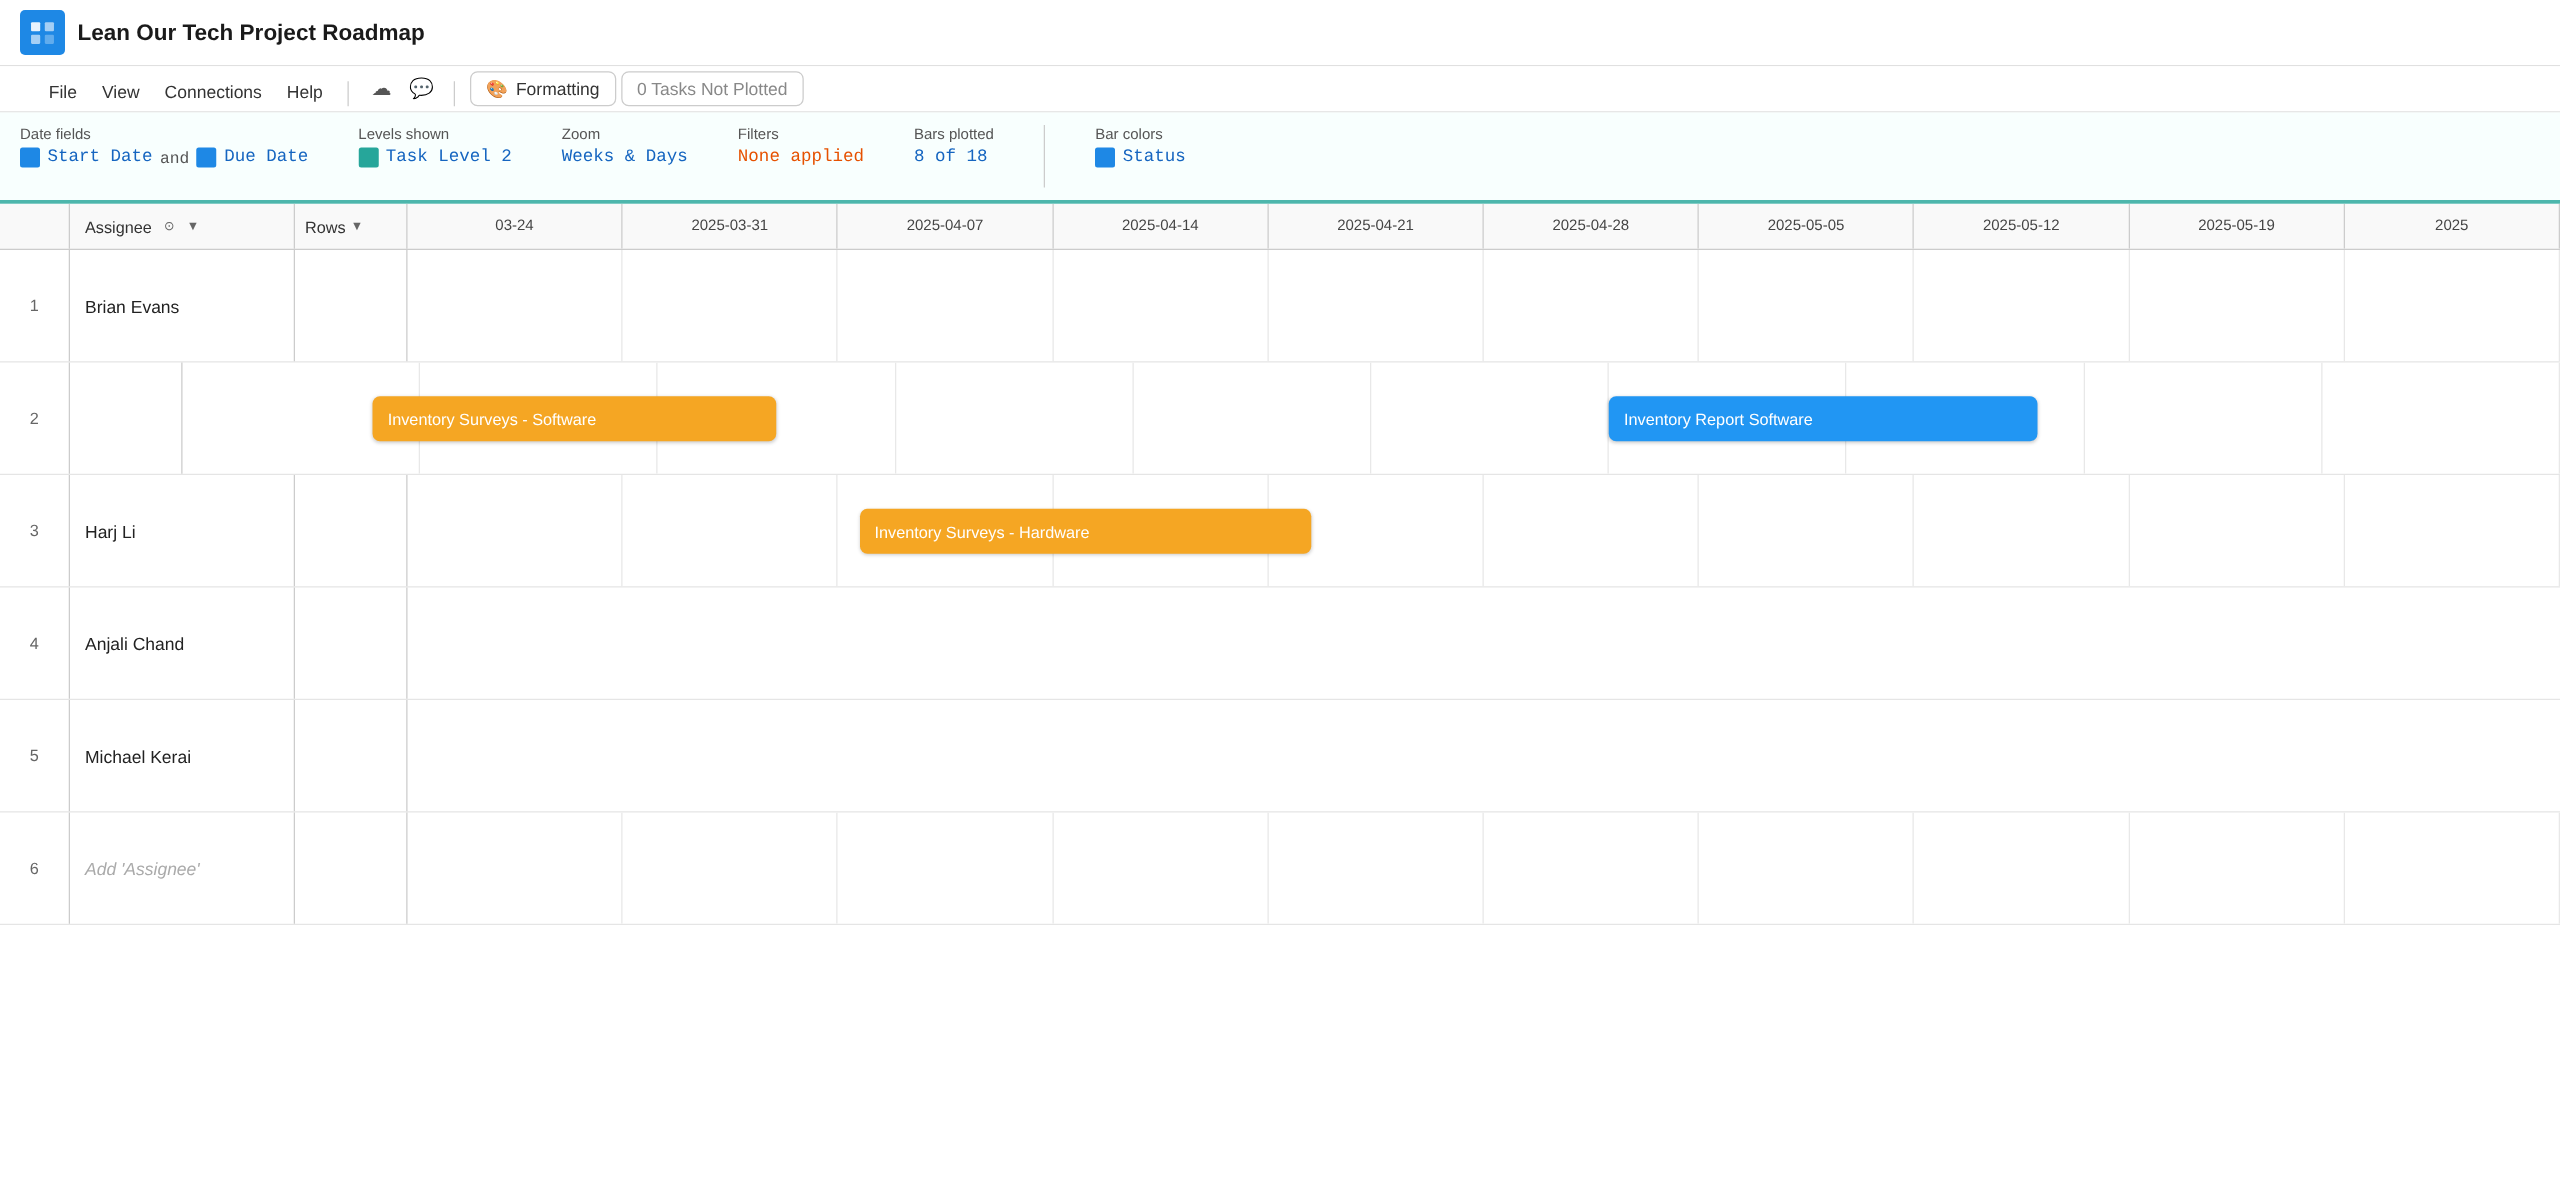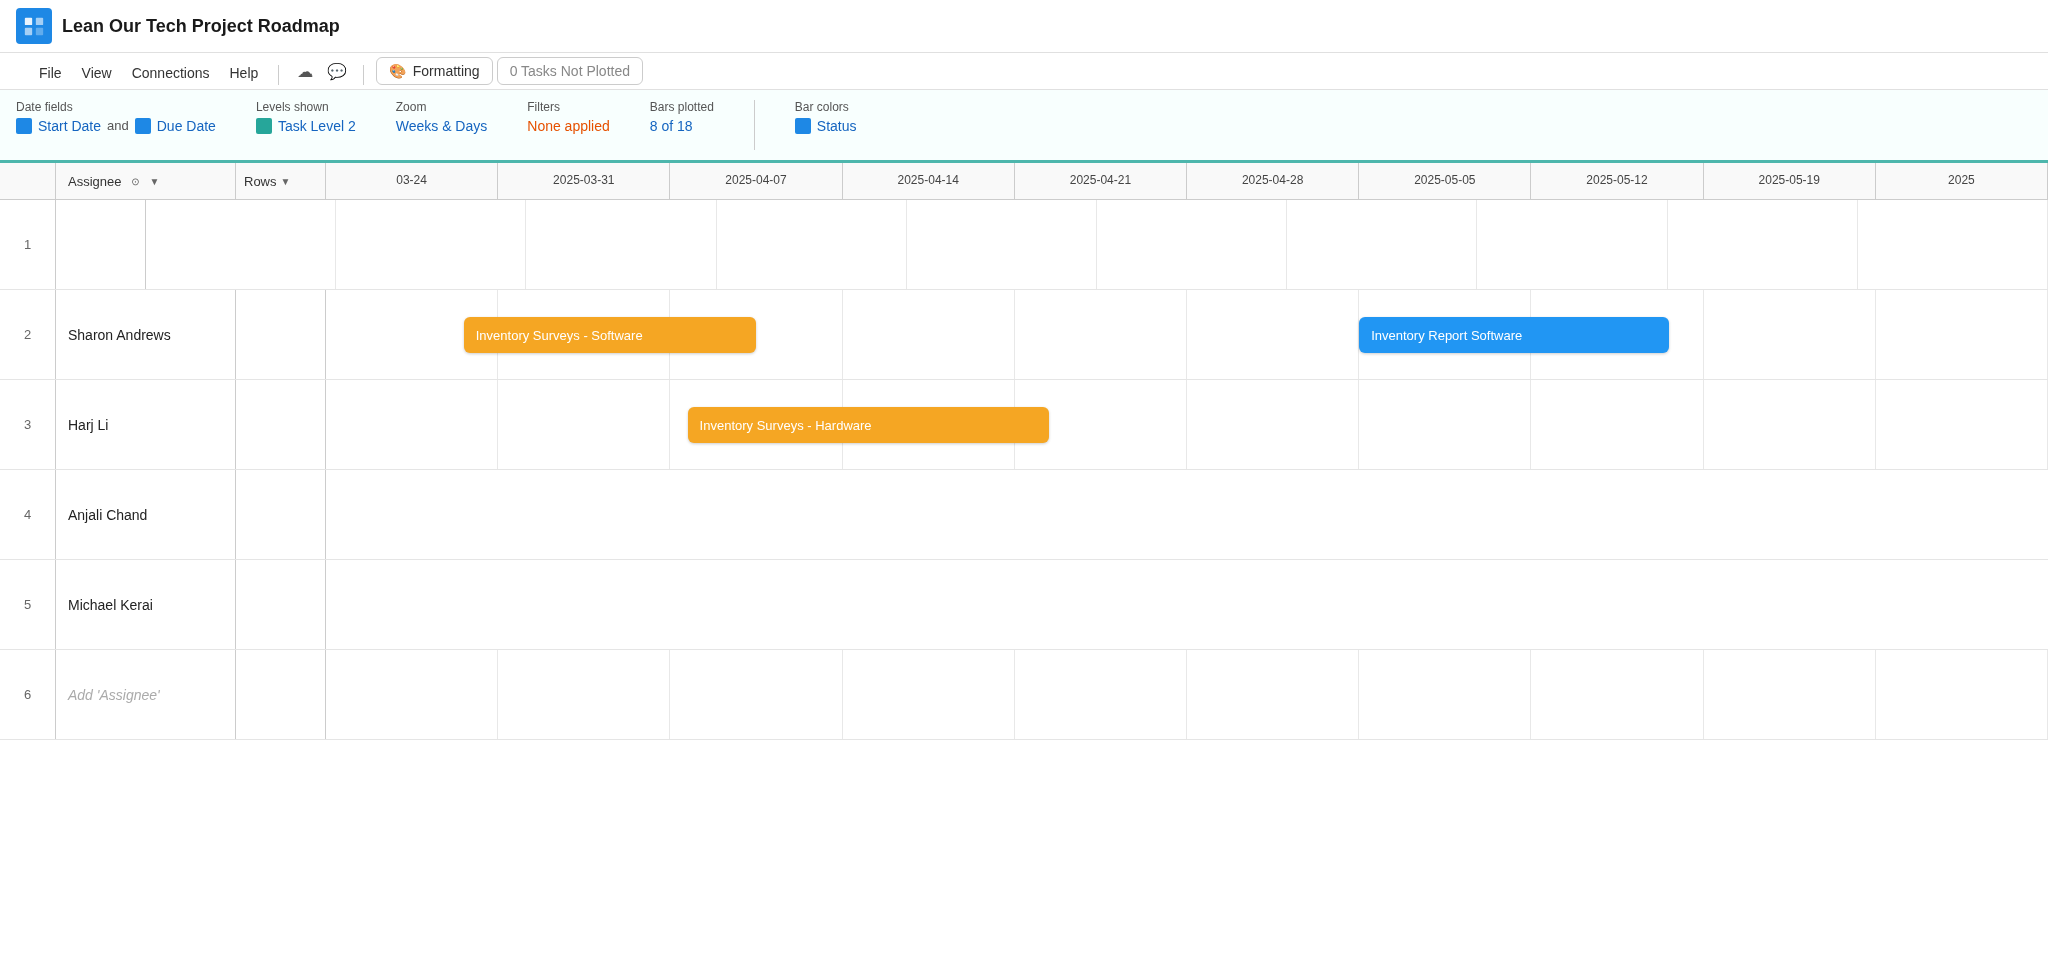--- a/index.html
+++ b/index.html
@@ -93,24 +93,25 @@
       padding: 10px 16px;
       background: #f8fffe;
       border-bottom: 3px solid #4db6ac;
       gap: 40px;
       flex-wrap: wrap;
     }
     .toolbar-group { display: flex; flex-direction: column; gap: 4px; }
     .toolbar-label { font-size: 12px; color: #555; font-weight: 400; }
     .toolbar-value {
       display: flex;
-      align-items: flex-start;
+      align-items: flex-end;
       gap: 6px;
       font-size: 14px;
       font-weight: 500;
+      font-family: Liberation Mono, monospace;
     }
     .toolbar-value.blue { color: #1565c0; }
     .toolbar-value.orange { color: #e65100; }
     .field-icon {
       width: 16px;
       height: 16px;
       background: #1e88e5;
       border-radius: 2px;
       flex-shrink: 0;
     }
@@ -359,37 +360,37 @@
         <div class="week-col">2025-05-05</div>
         <div class="week-col">2025-05-12</div>
         <div class="week-col">2025-05-19</div>
         <div class="week-col">2025</div>
       </div>
   </div>
 
   <div class="gantt-body" id="gantt-body">
       <div class="gantt-row">
         <div class="row-num">1</div>
+        <div class="assignee-cell">Brian Evans</div>
         <div class="rows-cell"></div>
         <div class="timeline-cells">
           <div class="timeline-cell"></div>
           <div class="timeline-cell"></div>
           <div class="timeline-cell"></div>
           <div class="timeline-cell"></div>
           <div class="timeline-cell"></div>
           <div class="timeline-cell"></div>
           <div class="timeline-cell"></div>
           <div class="timeline-cell"></div>
           <div class="timeline-cell"></div>
           <div class="timeline-cell"></div>
         </div>
       </div>
       <div class="gantt-row">
         <div class="row-num">2</div>
-        <div class="assignee-cell">Sharon Andrews</div>
         <div class="rows-cell"></div>
         <div class="timeline-cells">
           <div class="timeline-cell"></div>
           <div class="timeline-cell"></div>
           <div class="timeline-cell"></div>
           <div class="timeline-cell"></div>
           <div class="timeline-cell"></div>
           <div class="timeline-cell"></div>
           <div class="timeline-cell"></div>
           <div class="timeline-cell"></div>

